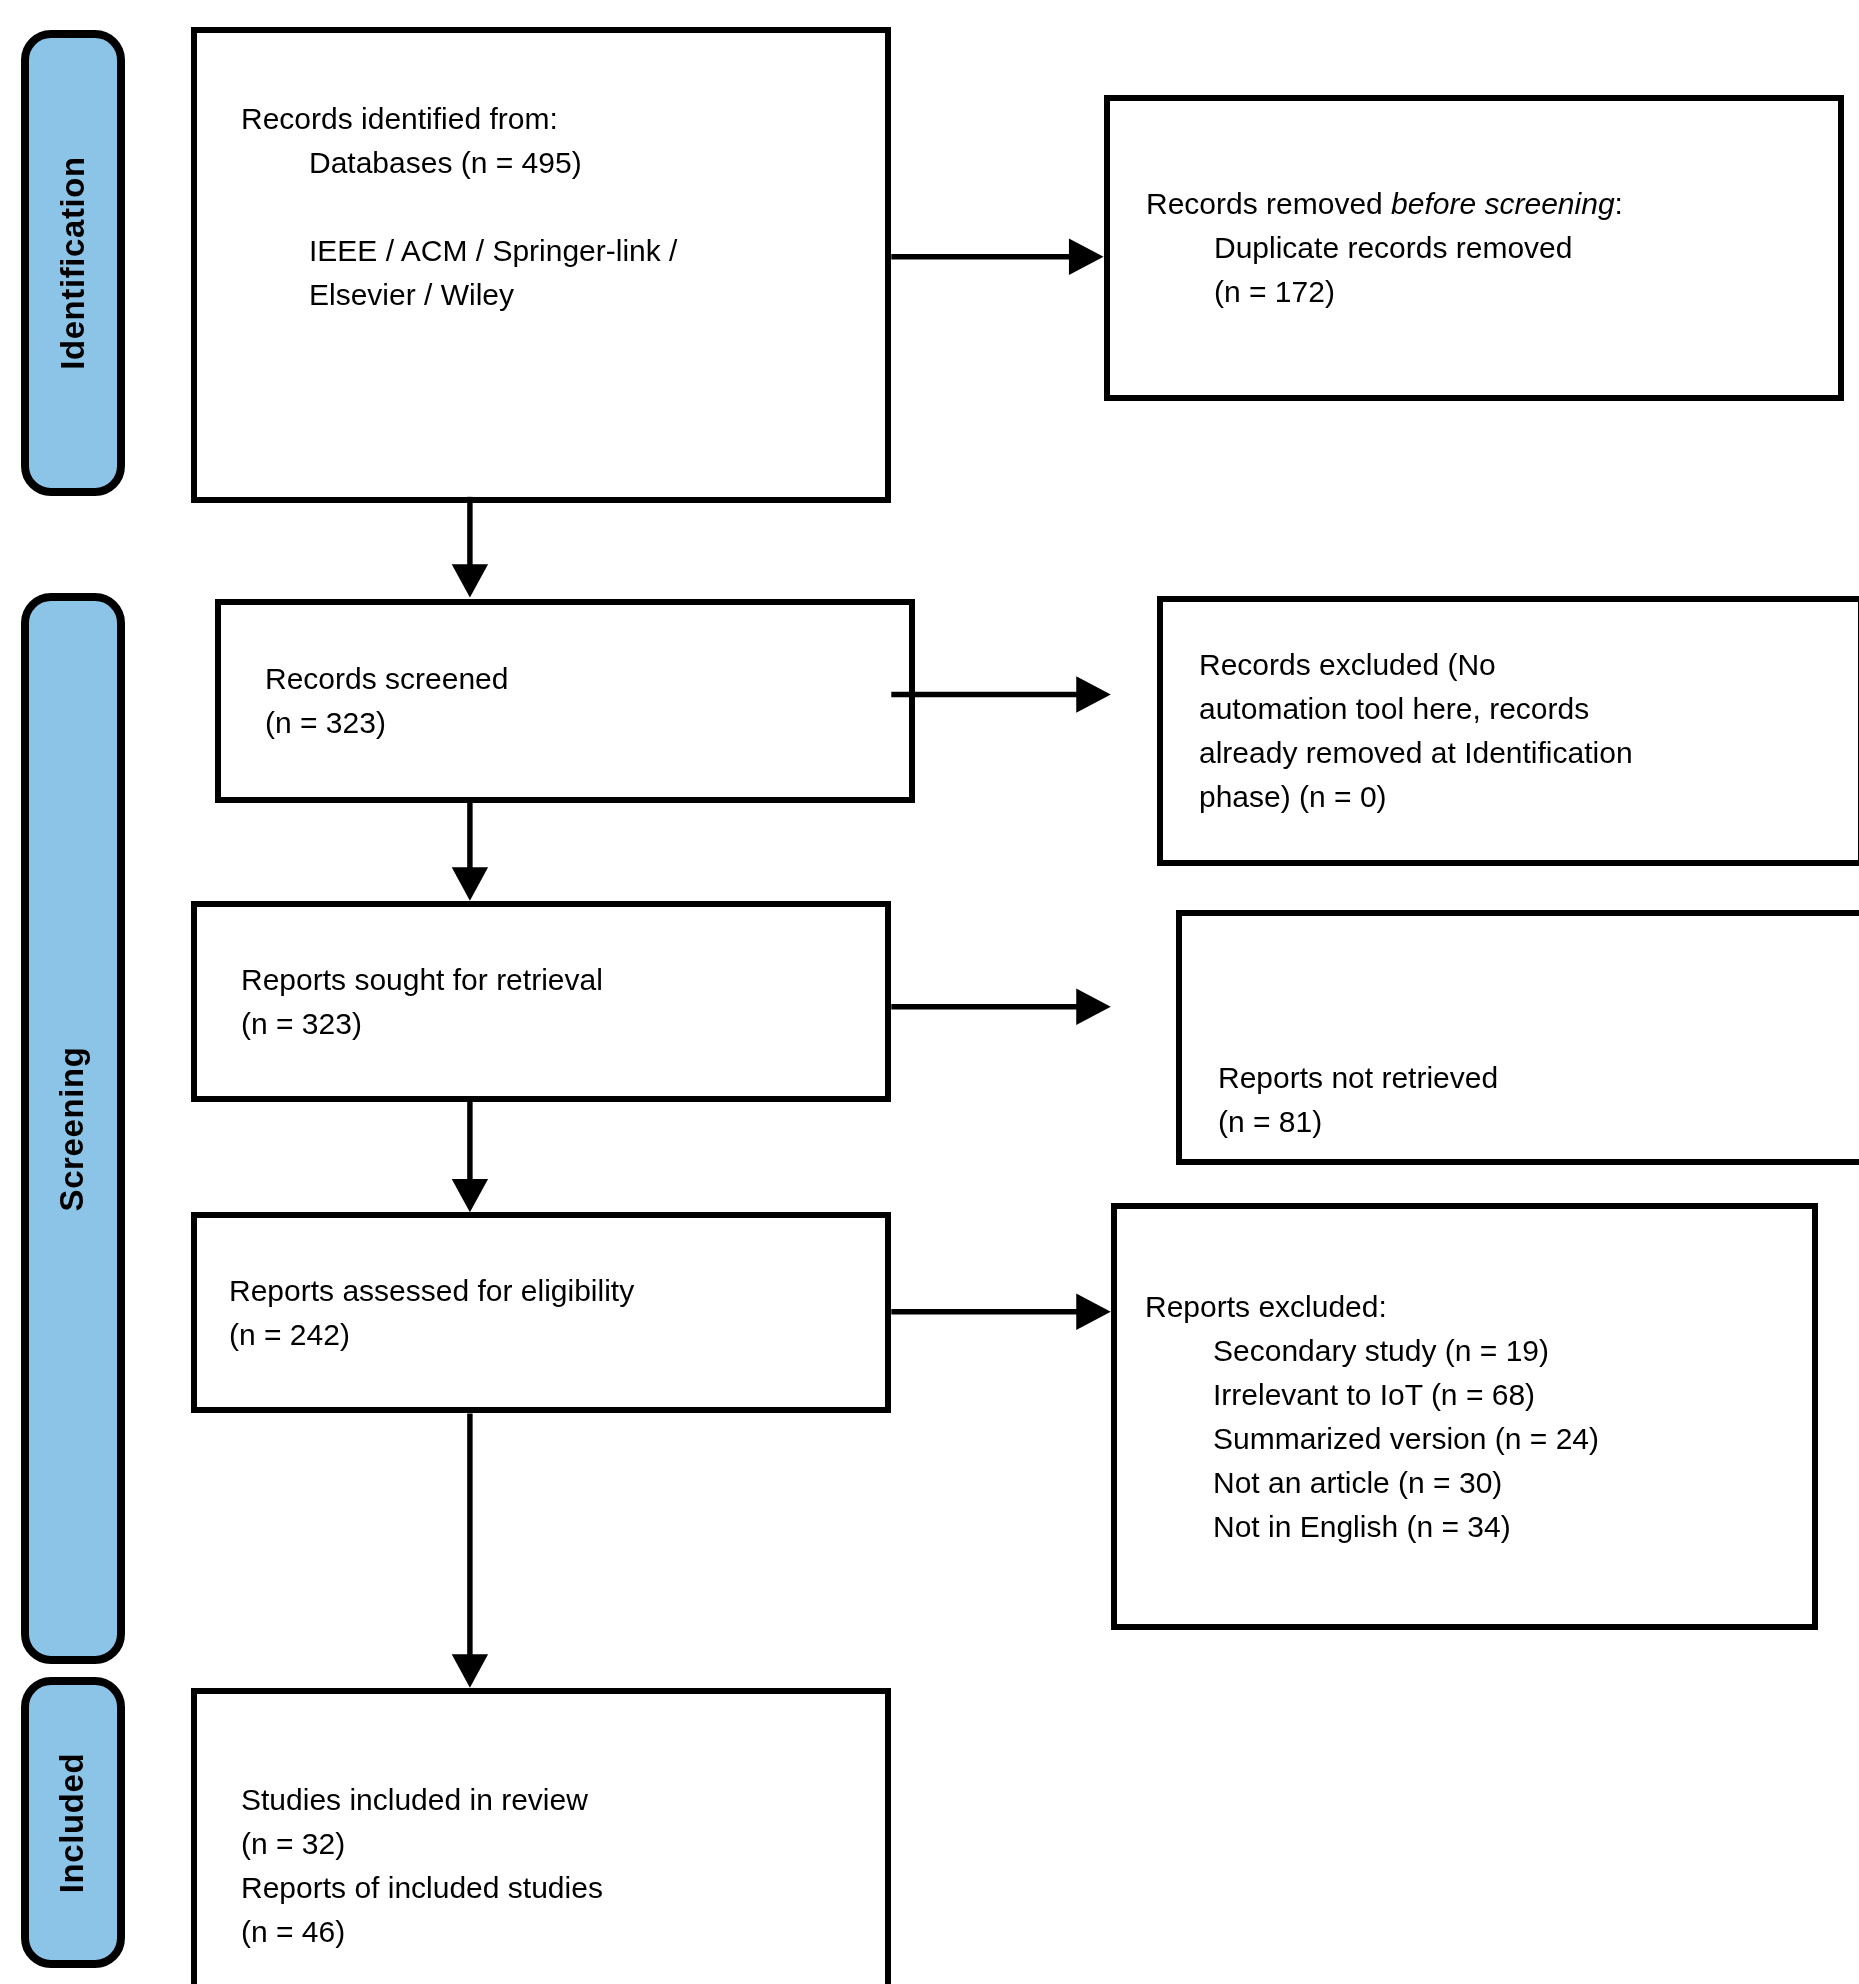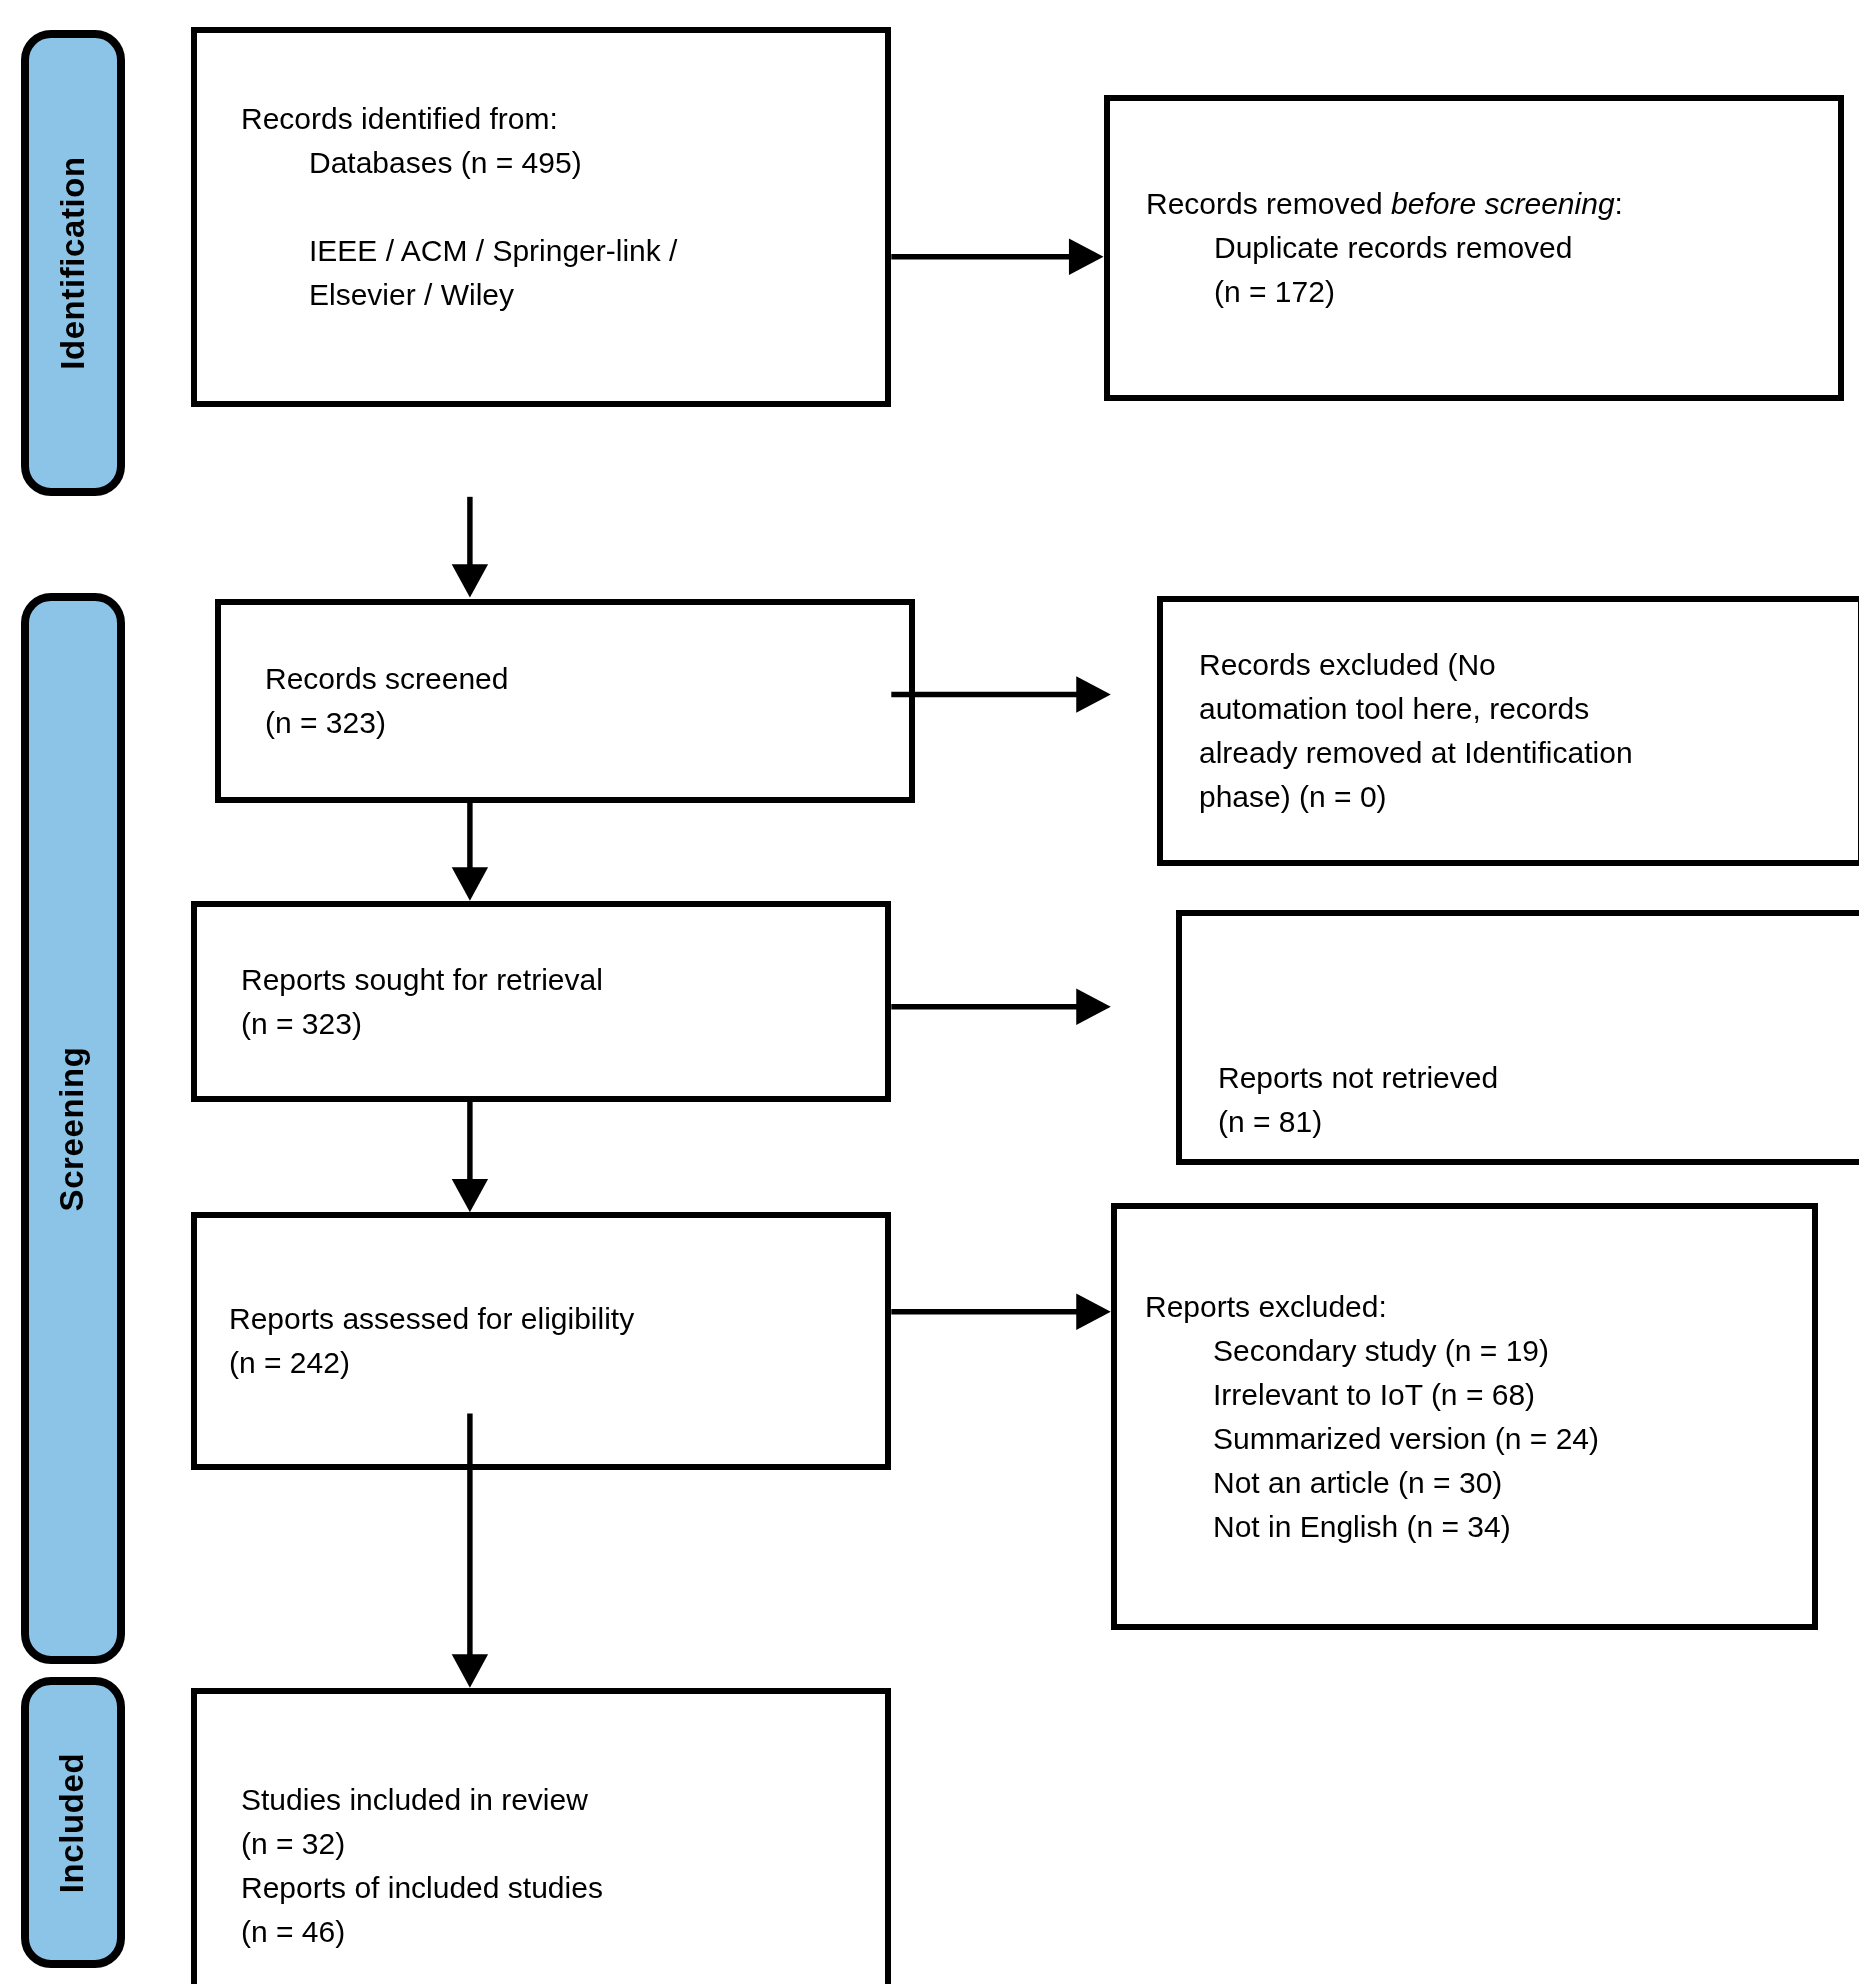--- a/index.html
+++ b/index.html
@@ -19,25 +19,25 @@
 
   
   .fbox{position:absolute;background:#ffffff;border:6.7px solid #000;box-sizing:border-box;
         display:flex;flex-direction:column;justify-content:center;
         padding:14.6px 18px 14.6px 44px;font-size:30px;line-height:44px;}
   .ln{white-space:nowrap;}
   .ind{padding-left:68px;}
   .spacer{height:44px;}
 
   
-  #box-records-identified{left:191px;top:27px;width:700px;height:380px;
+  #box-records-identified{left:191px;top:27px;width:700px;height:476px;
                           justify-content:flex-start;padding-top:64px;}
   #box-records-screened {left:191px;top:599px;width:700px;height:204px;margin-left:24px;}
   #box-reports-sought   {left:191px;top:901px;width:700px;height:201px;}
-  #box-reports-assessed {left:191px;top:1212px;width:700px;height:258px;padding-left:32px;}
+  #box-reports-assessed {left:191px;top:1212px;width:700px;height:201px;padding-left:32px;}
   #box-studies-included {left:191px;top:1688px;width:700px;height:356px;}
 
   
   #box-records-removed      {left:1104px;top:95px;width:740px;height:306px;padding-left:36px;}
   #box-records-excluded     {left:1111px;top:596px;width:707px;height:270px;padding-left:36px;margin-left:46px;}
   #box-reports-not-retrieved{left:1176px;top:910px;width:707px;height:255px;padding-left:36px;justify-content:flex-end;}
   #box-reports-excluded     {left:1111px;top:1203px;width:707px;height:427px;padding-left:28px;}
 
   .em{font-style:italic;}
   #arrows{position:absolute;left:0;top:0;pointer-events:none;}

